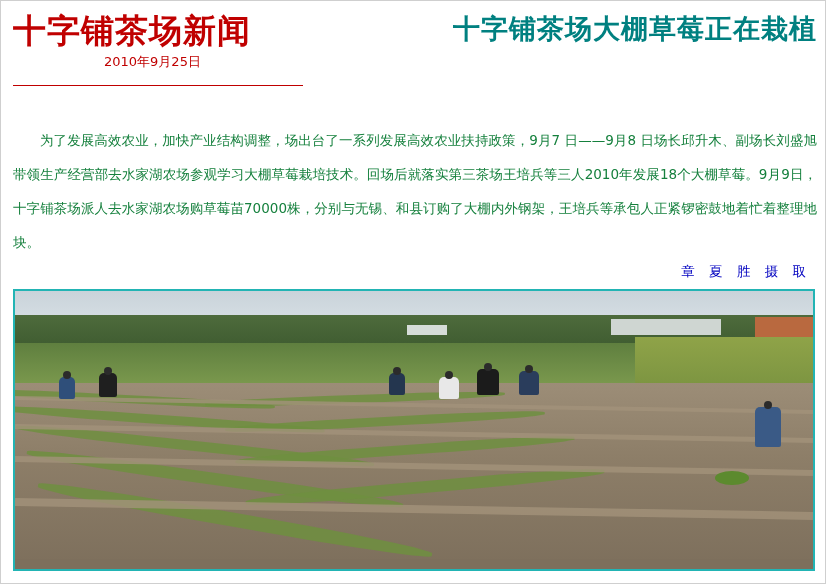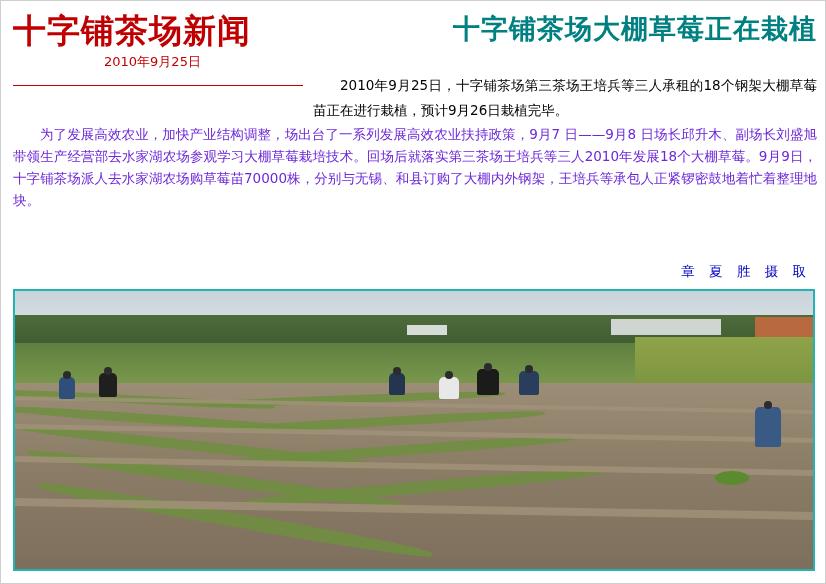--- a/index.html
+++ b/index.html
@@ -80,22 +80,22 @@
     line-height: 25px;
     color: #000000;
     text-align: justify;
   }
   .article-lower {
     position: absolute;
     left: 12px;
     top: 122px;
     width: 804px;
     font-size: 13.5px;
-    line-height: 22px;
-    color: #6d28d9;
+    line-height: 34px;
+    color: #15803d;
     text-align: justify;
   }
   .indent {
     text-indent: 2em;
   }
   .byline {
     position: absolute;
     right: 14px;
     top: 262px;
     font-size: 13.5px;
@@ -211,23 +211,20 @@
 
 <div id="page">
 
   <div class="masthead">
     <div class="masthead-title">十字铺茶场新闻</div>
     <div class="headline">十字铺茶场大棚草莓正在栽植</div>
     <div class="dateline">2010年9月25日</div>
     <div class="masthead-rule"></div>
   </div>
 
-  <div class="article">
-    <div class="indent">2010年9月25日，十字铺茶场第三茶场王培兵等三人承租的18个钢架大棚草莓苗正在进行栽植，预计9月26日栽植完毕。</div>
-  </div>
 
   <div class="article-lower">
     <div class="indent">为了发展高效农业，加快产业结构调整，场出台了一系列发展高效农业扶持政策，9月7 日——9月8 日场长邱升木、副场长刘盛旭带领生产经营部去水家湖农场参观学习大棚草莓栽培技术。回场后就落实第三茶场王培兵等三人2010年发展18个大棚草莓。9月9日，十字铺茶场派人去水家湖农场购草莓苗70000株，分别与无锡、和县订购了大棚内外钢架，王培兵等承包人正紧锣密鼓地着忙着整理地块。</div>
   </div>
 
   <div class="byline">章 夏 胜 摄 取</div>
 
   <div class="photo-frame">
     <div class="photo">
       <div class="sky"></div>

